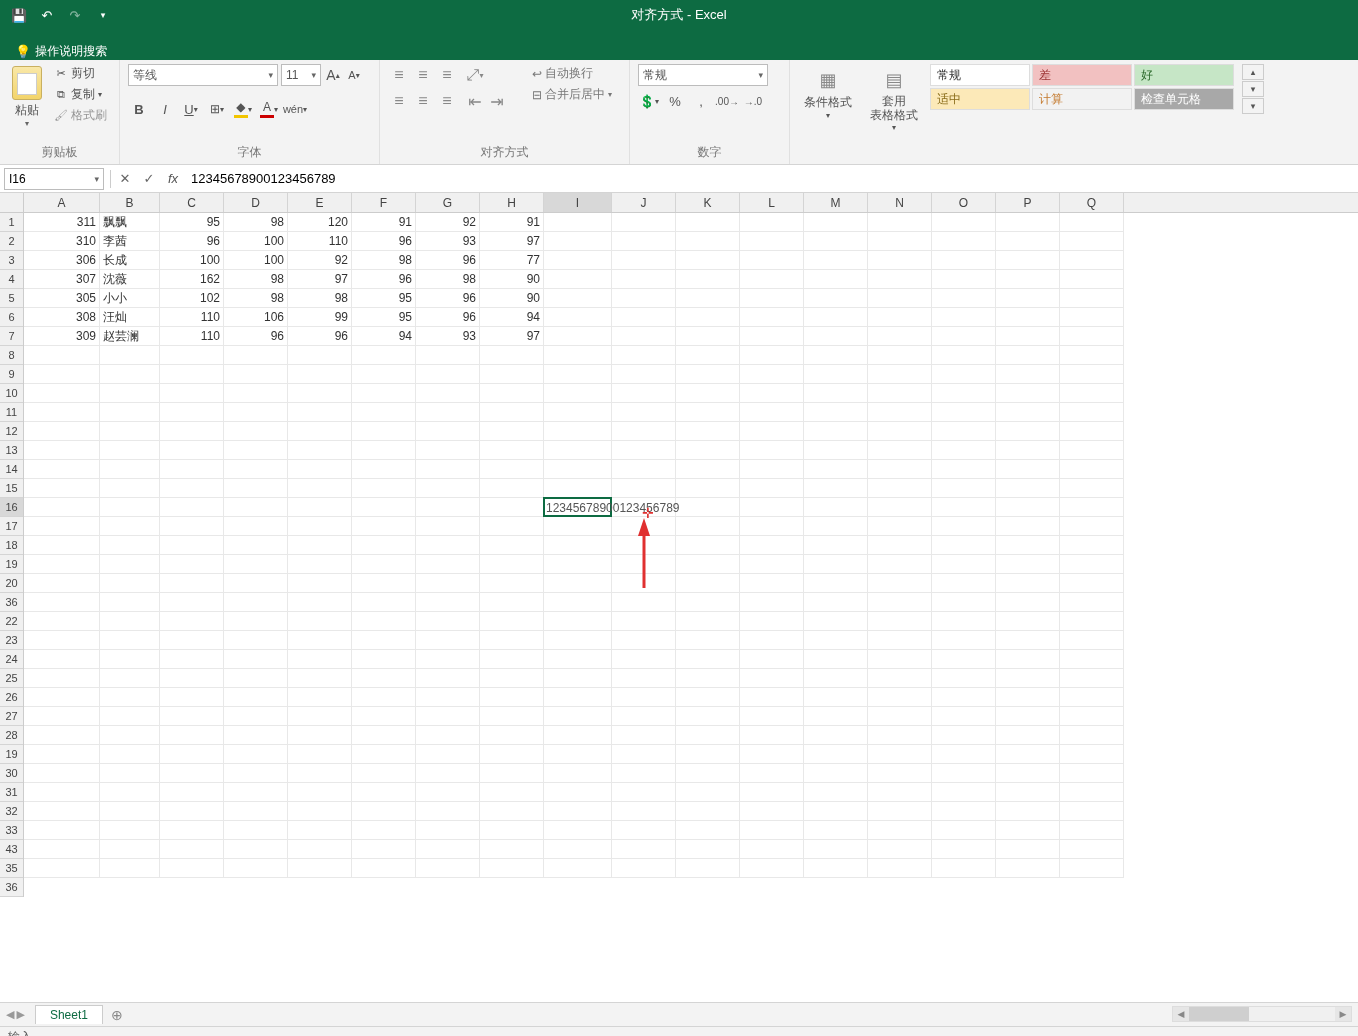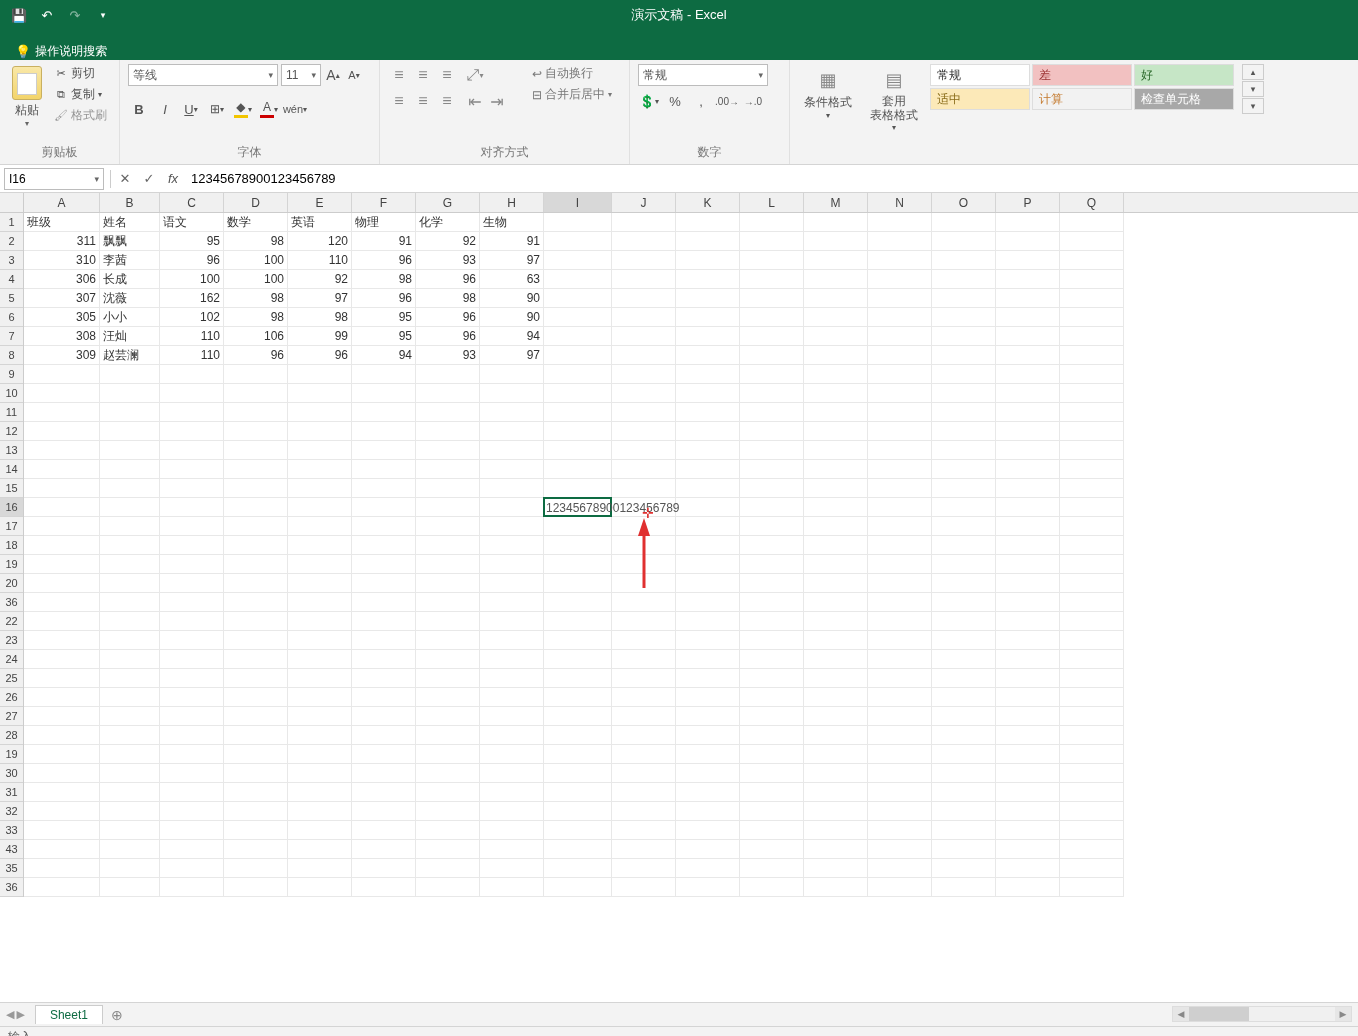--- a/index.html
+++ b/index.html
@@ -104,21 +104,21 @@
 </head>
 <body>
 
 <div class="title-bar">
   <div class="qat">
     <span class="qat-icon">💾</span>
     <span class="qat-icon">↶</span>
     <span class="qat-icon" style="opacity:.5">↷</span>
     <span class="qat-icon" style="font-size:9px">▾</span>
   </div>
-  <div class="title-text">演示文稿 - Excel</div>
+  <div class="title-text">对齐方式 - Excel</div>
 </div>
 
 <div class="ribbon-tabs">
   <div class="tell-me">
     <span class="bulb">💡</span>
     <span>操作说明搜索</span>
   </div>
 </div>
 
 <div class="ribbon">
@@ -353,39 +353,20 @@
       <div class="row-h">30</div>
       <div class="row-h">31</div>
       <div class="row-h">32</div>
       <div class="row-h">33</div>
       <div class="row-h">43</div>
       <div class="row-h">35</div>
       <div class="row-h">36</div>
     </div>
   <div class="cells" id="cells">
       <div class="cell-row">
-        <div class="cell txt" style="width: 76px;">班级</div>
-        <div class="cell txt" style="width: 60px;">姓名</div>
-        <div class="cell txt" style="width: 64px;">语文</div>
-        <div class="cell txt" style="width: 64px;">数学</div>
-        <div class="cell txt" style="width: 64px;">英语</div>
-        <div class="cell txt" style="width: 64px;">物理</div>
-        <div class="cell txt" style="width: 64px;">化学</div>
-        <div class="cell txt" style="width: 64px;">生物</div>
-        <div class="cell " style="width: 68px;"></div>
-        <div class="cell " style="width: 64px;"></div>
-        <div class="cell " style="width: 64px;"></div>
-        <div class="cell " style="width: 64px;"></div>
-        <div class="cell " style="width: 64px;"></div>
-        <div class="cell " style="width: 64px;"></div>
-        <div class="cell " style="width: 64px;"></div>
-        <div class="cell " style="width: 64px;"></div>
-        <div class="cell " style="width: 64px;"></div>
-      </div>
-      <div class="cell-row">
         <div class="cell num" style="width: 76px;">311</div>
         <div class="cell txt" style="width: 60px;">飘飘</div>
         <div class="cell num" style="width: 64px;">95</div>
         <div class="cell num" style="width: 64px;">98</div>
         <div class="cell num" style="width: 64px;">120</div>
         <div class="cell num" style="width: 64px;">91</div>
         <div class="cell num" style="width: 64px;">92</div>
         <div class="cell num" style="width: 64px;">91</div>
         <div class="cell " style="width: 68px;"></div>
         <div class="cell " style="width: 64px;"></div>
@@ -417,21 +398,21 @@
         <div class="cell " style="width: 64px;"></div>
       </div>
       <div class="cell-row">
         <div class="cell num" style="width: 76px;">306</div>
         <div class="cell txt" style="width: 60px;">长成</div>
         <div class="cell num" style="width: 64px;">100</div>
         <div class="cell num" style="width: 64px;">100</div>
         <div class="cell num" style="width: 64px;">92</div>
         <div class="cell num" style="width: 64px;">98</div>
         <div class="cell num" style="width: 64px;">96</div>
-        <div class="cell num" style="width: 64px;">63</div>
+        <div class="cell num" style="width: 64px;">77</div>
         <div class="cell " style="width: 68px;"></div>
         <div class="cell " style="width: 64px;"></div>
         <div class="cell " style="width: 64px;"></div>
         <div class="cell " style="width: 64px;"></div>
         <div class="cell " style="width: 64px;"></div>
         <div class="cell " style="width: 64px;"></div>
         <div class="cell " style="width: 64px;"></div>
         <div class="cell " style="width: 64px;"></div>
         <div class="cell " style="width: 64px;"></div>
       </div>

